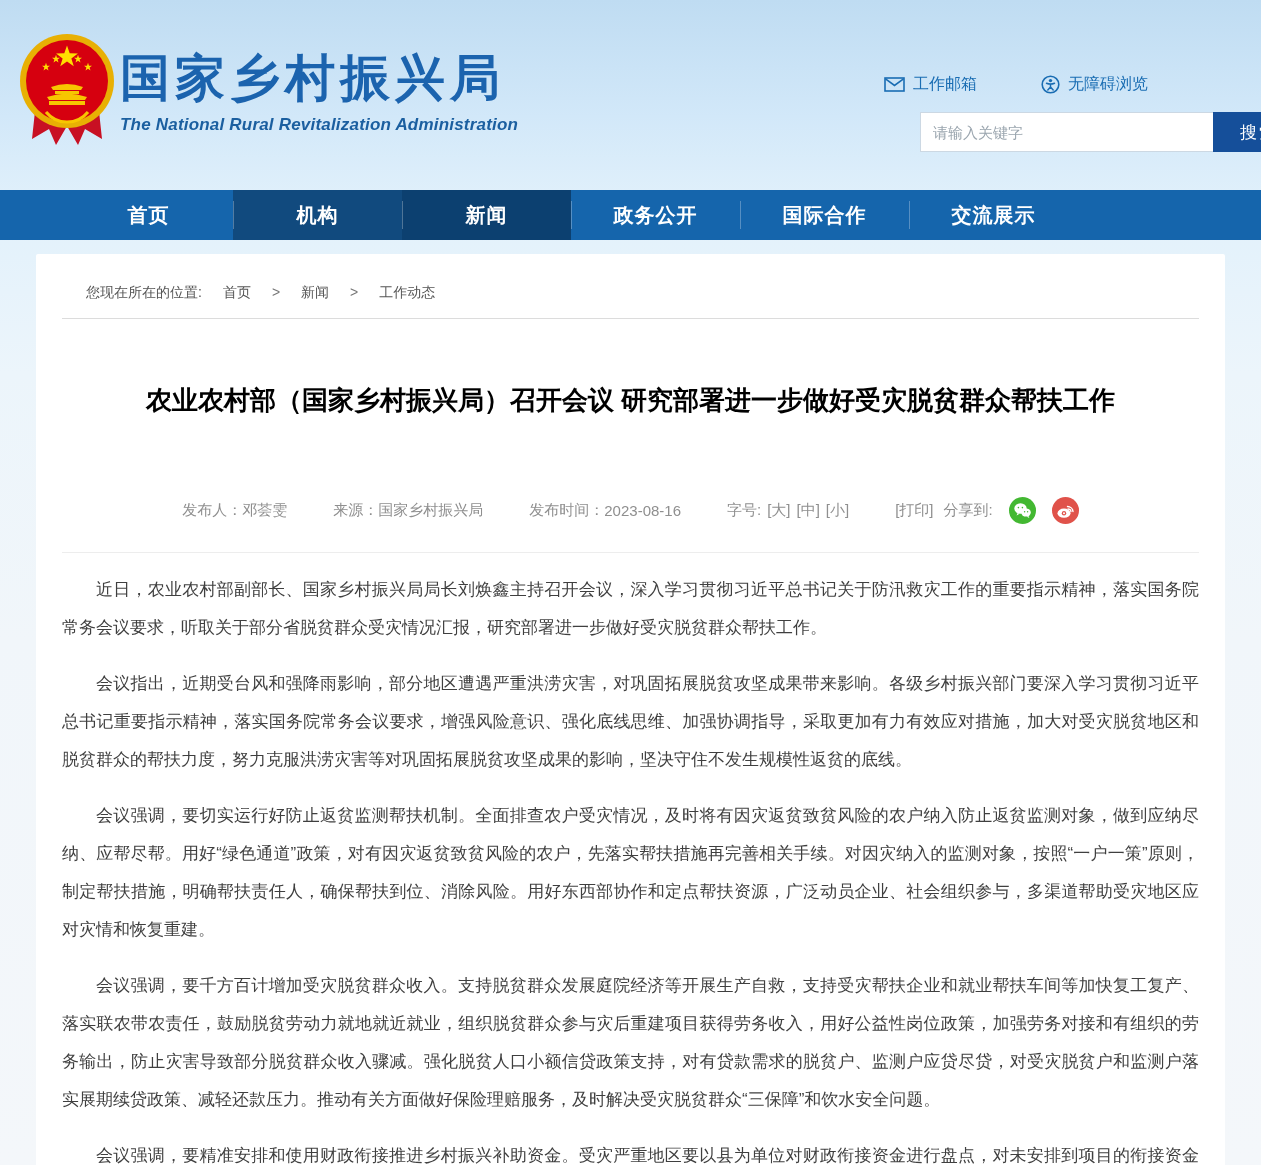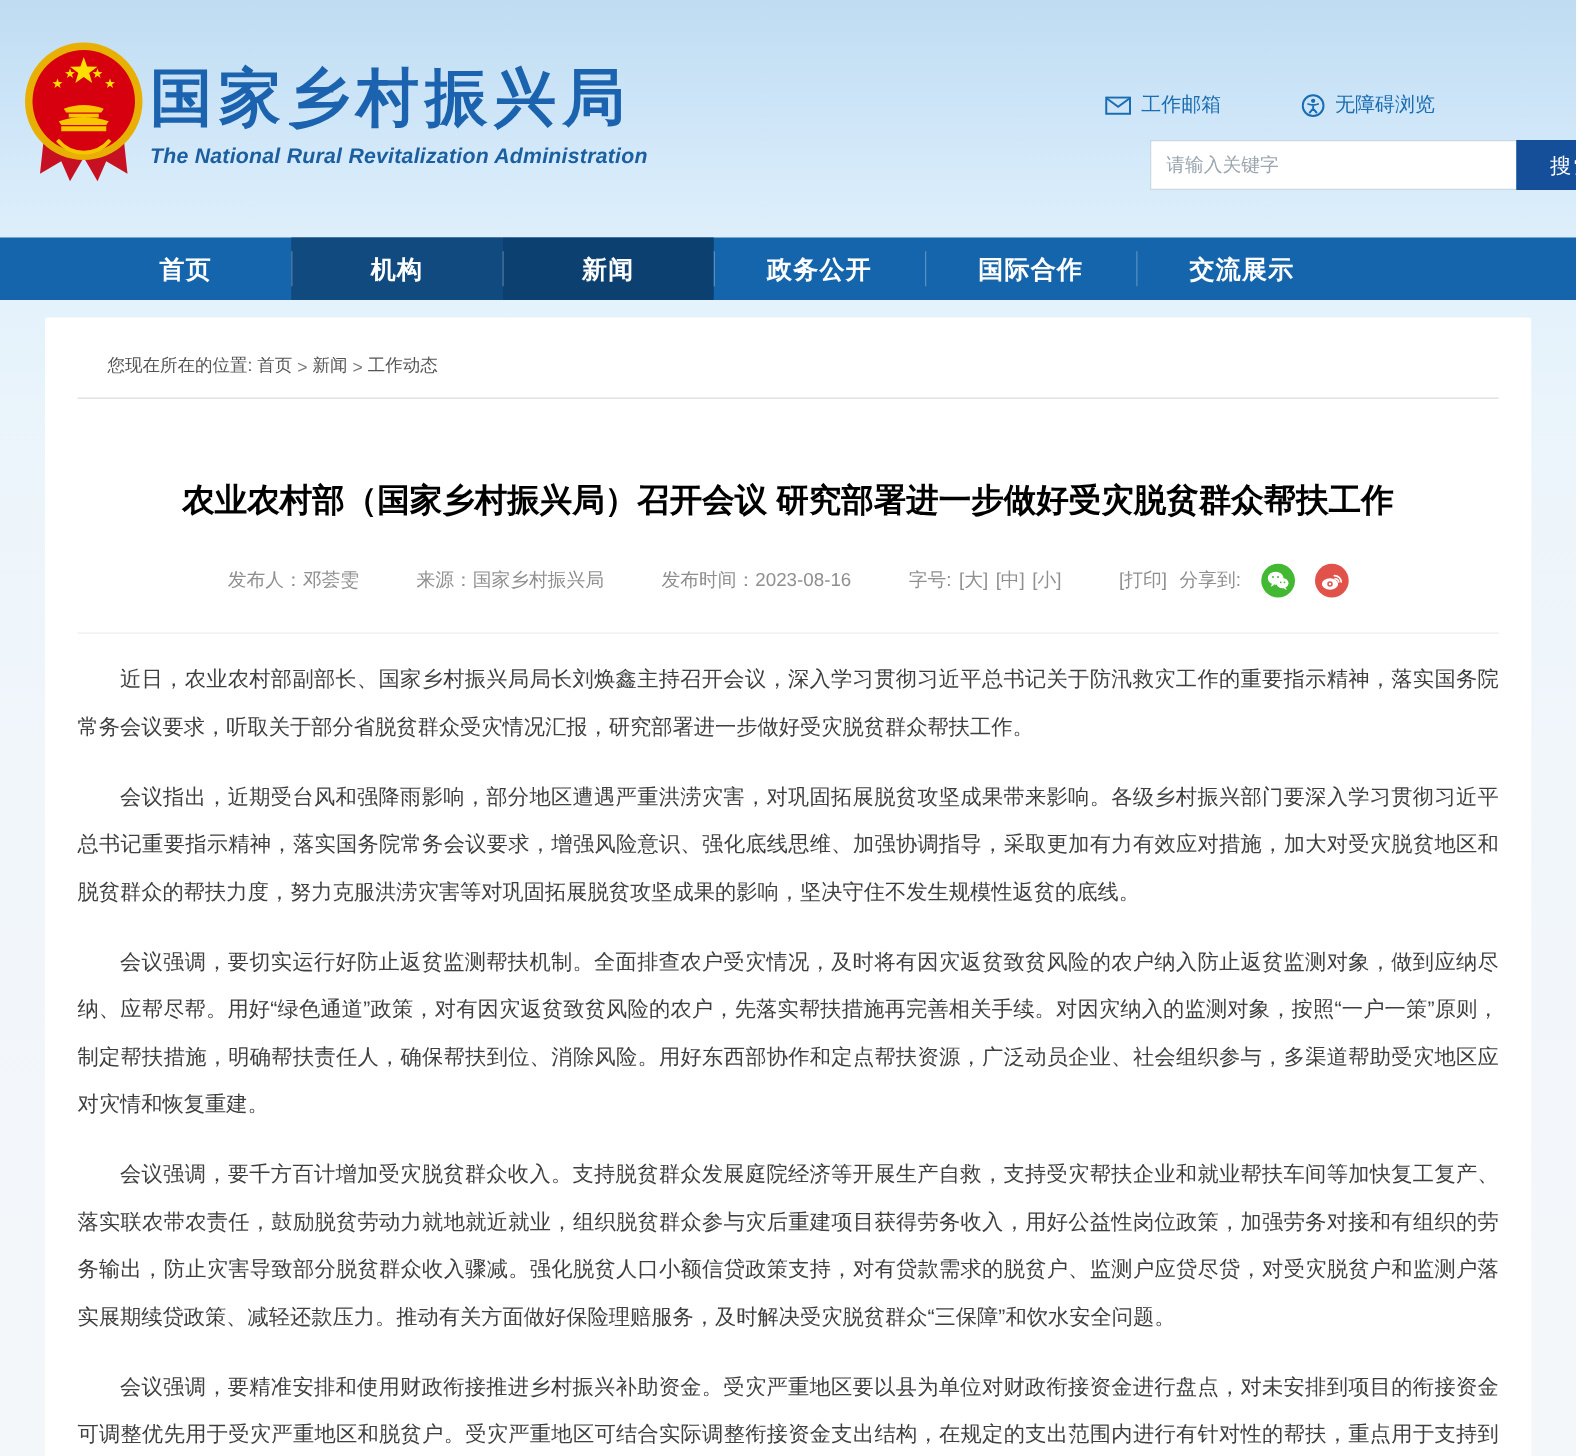--- a/index.html
+++ b/index.html
@@ -26,27 +26,27 @@
   .main-nav{height:50px;background:#1565ac;display:flex;padding-left:64px;}
   .nav-item{width:169px;display:flex;align-items:center;justify-content:center;color:#fff;
     font-size:20px;font-weight:bold;cursor:pointer;position:relative;letter-spacing:1px;}
   .nav-item+.nav-item::before{content:"";position:absolute;left:0;top:11px;height:28px;width:1px;
     background:rgba(255,255,255,.28);}
   .nav-item.alt{background:#114a7e;}
   .nav-item.active{background:#0c4070;}
   
   .content-wrap{padding:14px 36px 0;}
   .content-card{background:#fff;min-height:898px;padding:20px 26px 24px;box-sizing:border-box;border-radius:2px;}
-  .breadcrumb{font-size:14px;color:#555;padding:10px 24px 16px;display:flex;gap:4px;align-items:center;}
+  .breadcrumb{font-size:14px;color:#555;padding:10px 24px 16px;display:flex;gap:21px;}
   .crumb-link{color:#555;cursor:pointer;text-decoration:none;}
   .crumb-sep{color:#777;}
   .breadcrumb-rule{border-bottom:1px solid #dcdcdc;}
   .article-title{max-width:1010px;margin:58px auto 0;text-align:center;font-size:26px;line-height:46px;
     color:#000000;font-weight:600;}
-  .meta-row{margin-top:28px;display:flex;justify-content:center;align-items:center;gap:46px;
+  .meta-row{margin-top:74px;display:flex;justify-content:center;align-items:center;gap:46px;
     font-size:15px;color:#8f8f8f;}
   .meta-item{display:flex;align-items:center;white-space:nowrap;}
   .fontsize-group{display:flex;gap:6px;}
   .fontsize-option{cursor:pointer;}
   .print-share{display:flex;align-items:center;gap:10px;}
   .print-label{cursor:pointer;}
   .share-icon{width:27px;height:27px;border-radius:50%;display:inline-flex;align-items:center;
     justify-content:center;cursor:pointer;margin-left:6px;}
   .meta-rule{margin-top:28px;border-bottom:1px solid #ededed;}
   .article-body{margin-top:12px;}

